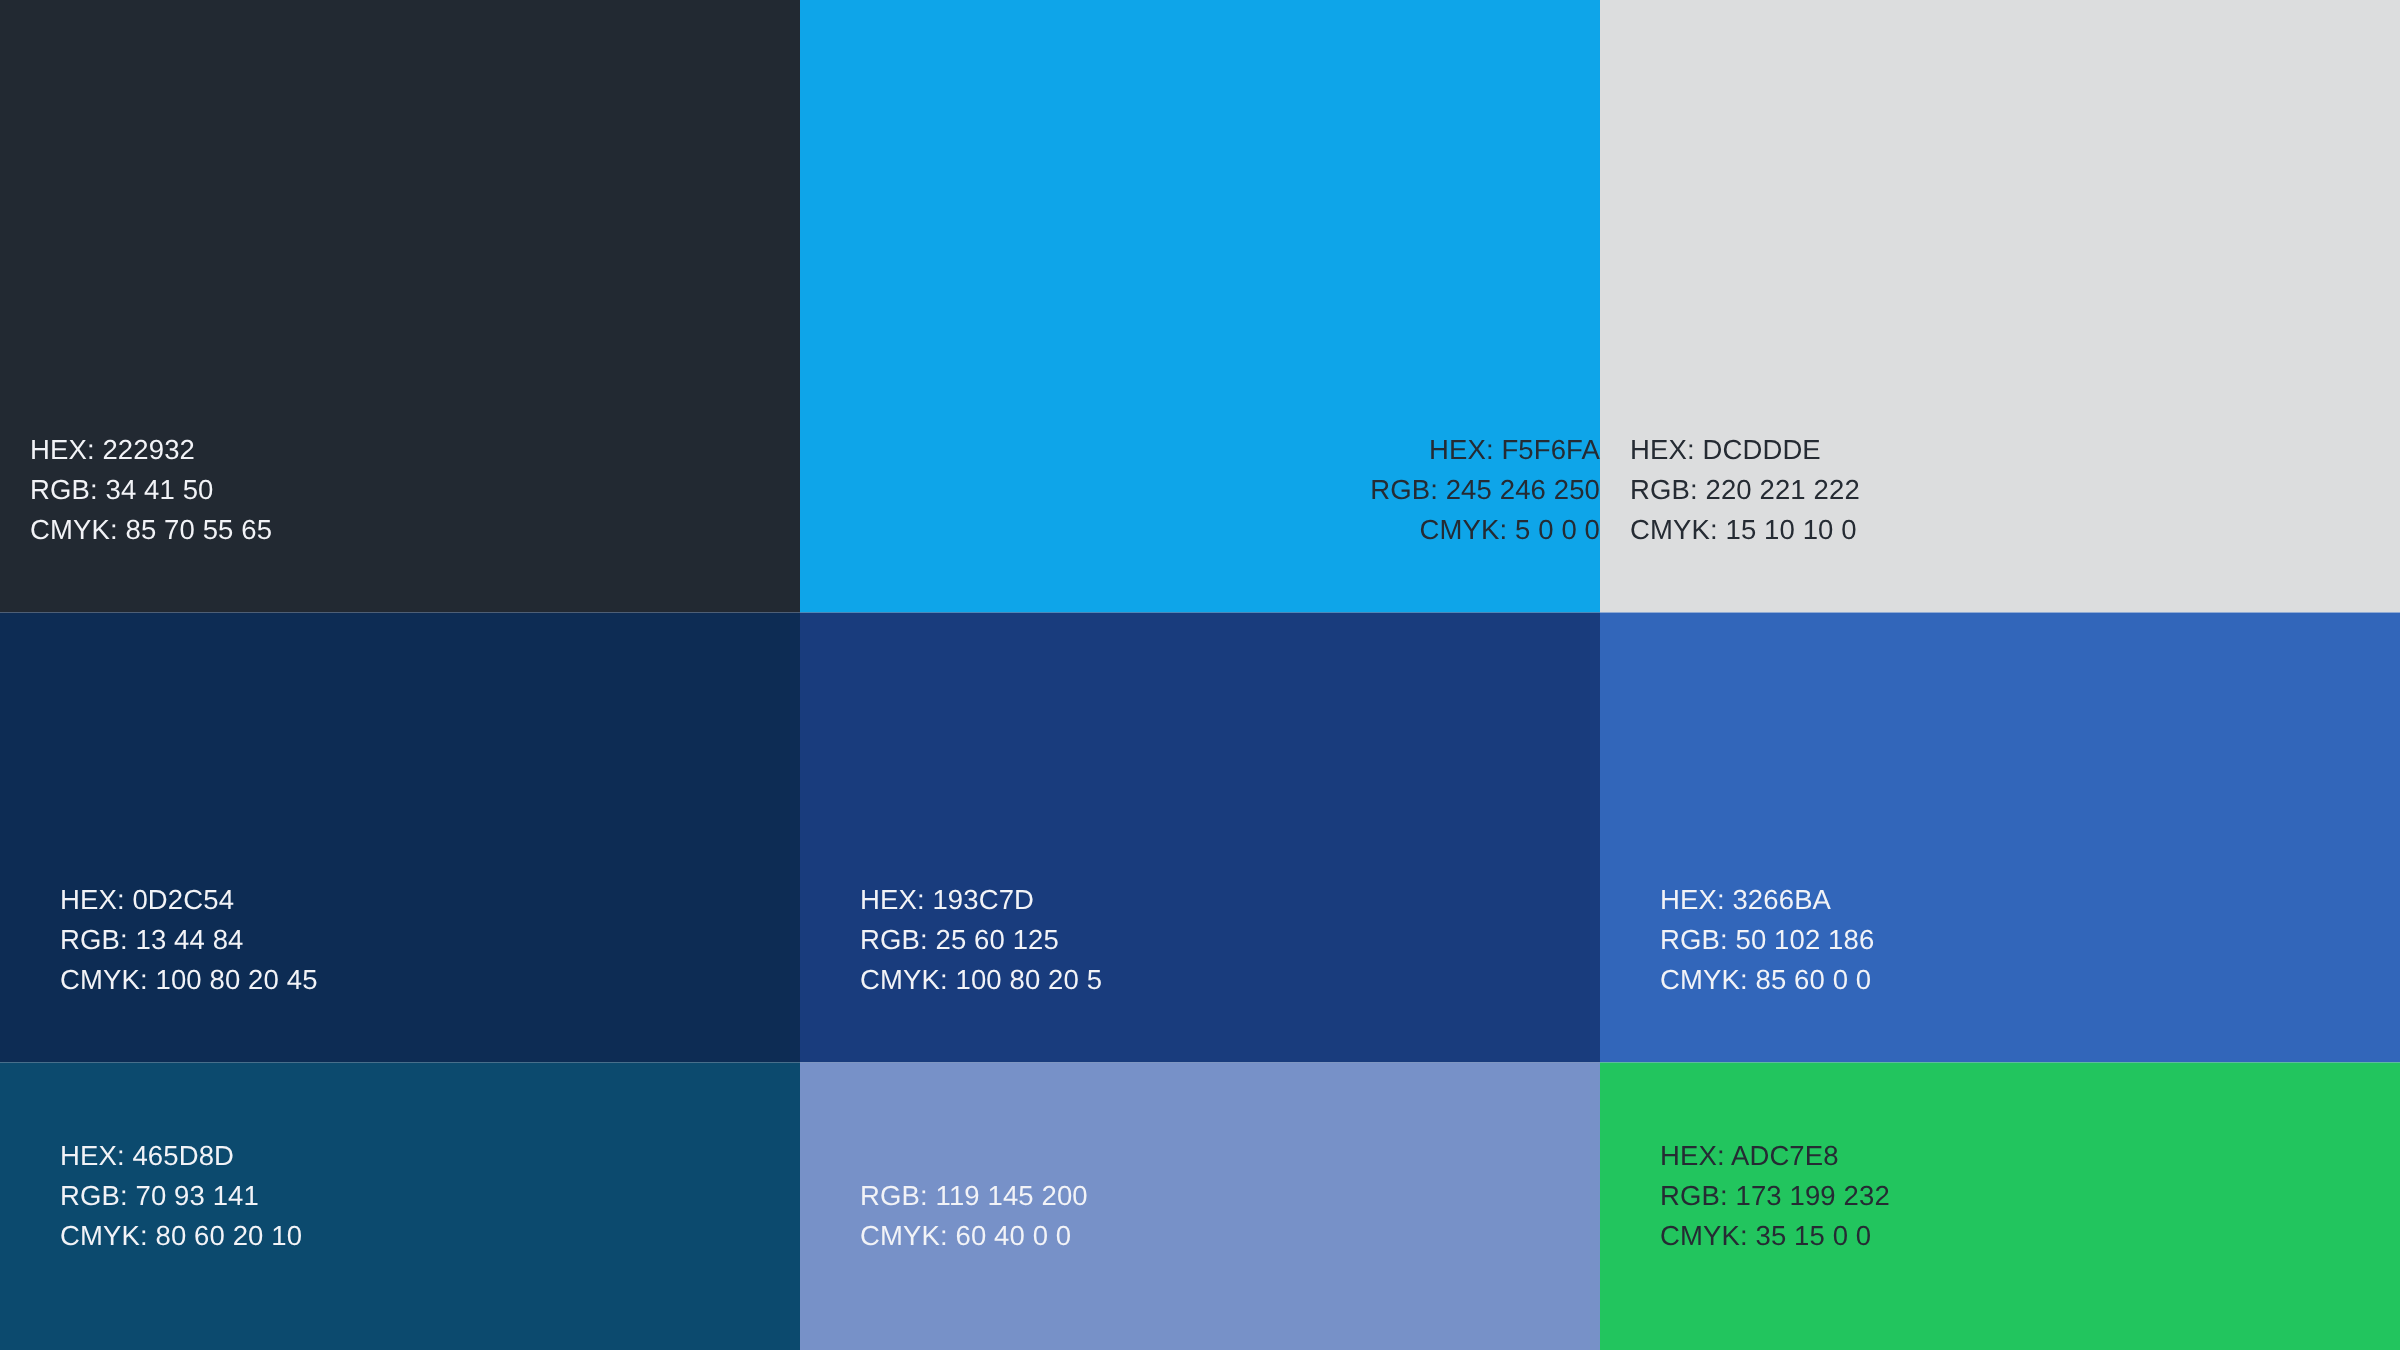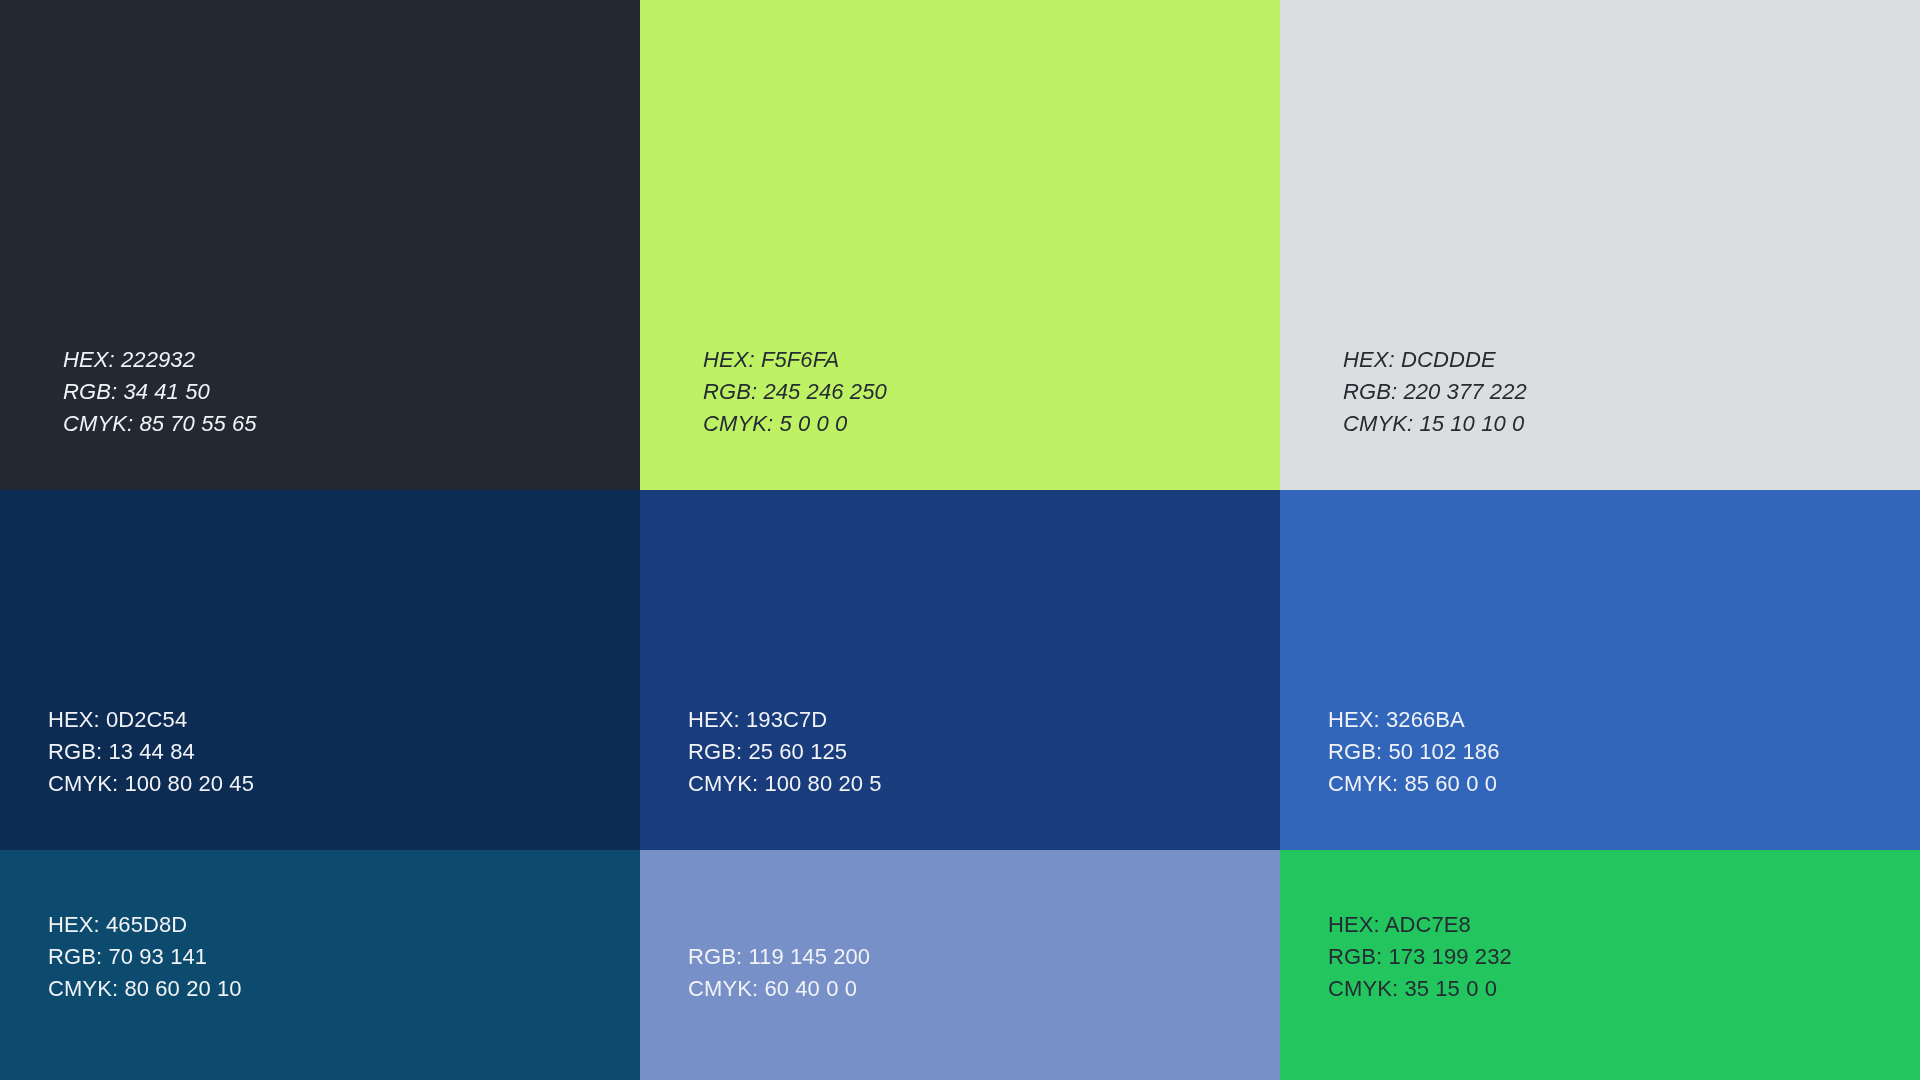--- a/index.html
+++ b/index.html
@@ -22,21 +22,21 @@
   .swatch {
     position: relative;
     box-sizing: border-box;
     display: flex;
     flex-direction: column;
     justify-content: flex-end;
     overflow: hidden;
   }
 
   
-  .swatch.row-1 { padding: 0 0 50px 63px; font-style: italic; }
+  .swatch.row-1 { padding: 0 0 50px 24px; }
   .swatch.row-2 { padding: 0 16px 50px 48px; }
   .swatch.row-3 { padding: 0 0 75px 48px; }
 
   .swatch-info {
     font-family: "Liberation Sans", sans-serif;
     font-size: 22px;
     line-height: 32px;
     font-weight: 400;
     letter-spacing: 0.1px;
     white-space: nowrap;
@@ -56,32 +56,32 @@
 <div id="palette-grid">
 
   <div class="swatch row-1 text-light" style="background-color: rgb(34, 41, 50);">
     <div class="swatch-info">
       <span class="info-line">HEX: 222932</span>
       <span class="info-line">RGB: 34 41 50</span>
       <span class="info-line">CMYK: 85 70 55 65</span>
     </div>
   </div>
 
-  <div class="swatch row-1 text-dark" style="background-color: #bef264;">
+  <div class="swatch row-1 text-dark" style="background-color: #0ea5e9; text-align: right;">
     <div class="swatch-info">
       <span class="info-line">HEX: F5F6FA</span>
       <span class="info-line">RGB: 245 246 250</span>
       <span class="info-line">CMYK: 5 0 0 0</span>
     </div>
   </div>
 
   <div class="swatch row-1 text-dark" style="background-color: rgb(220, 221, 222);">
     <div class="swatch-info">
       <span class="info-line">HEX: DCDDDE</span>
-      <span class="info-line">RGB: 220 377 222</span>
+      <span class="info-line">RGB: 220 221 222</span>
       <span class="info-line">CMYK: 15 10 10 0</span>
     </div>
   </div>
 
   <div class="swatch row-2 text-light" style="background-color: rgb(13, 44, 84);">
     <div class="swatch-info">
       <span class="info-line">HEX: 0D2C54</span>
       <span class="info-line">RGB: 13 44 84</span>
       <span class="info-line">CMYK: 100 80 20 45</span>
     </div>

